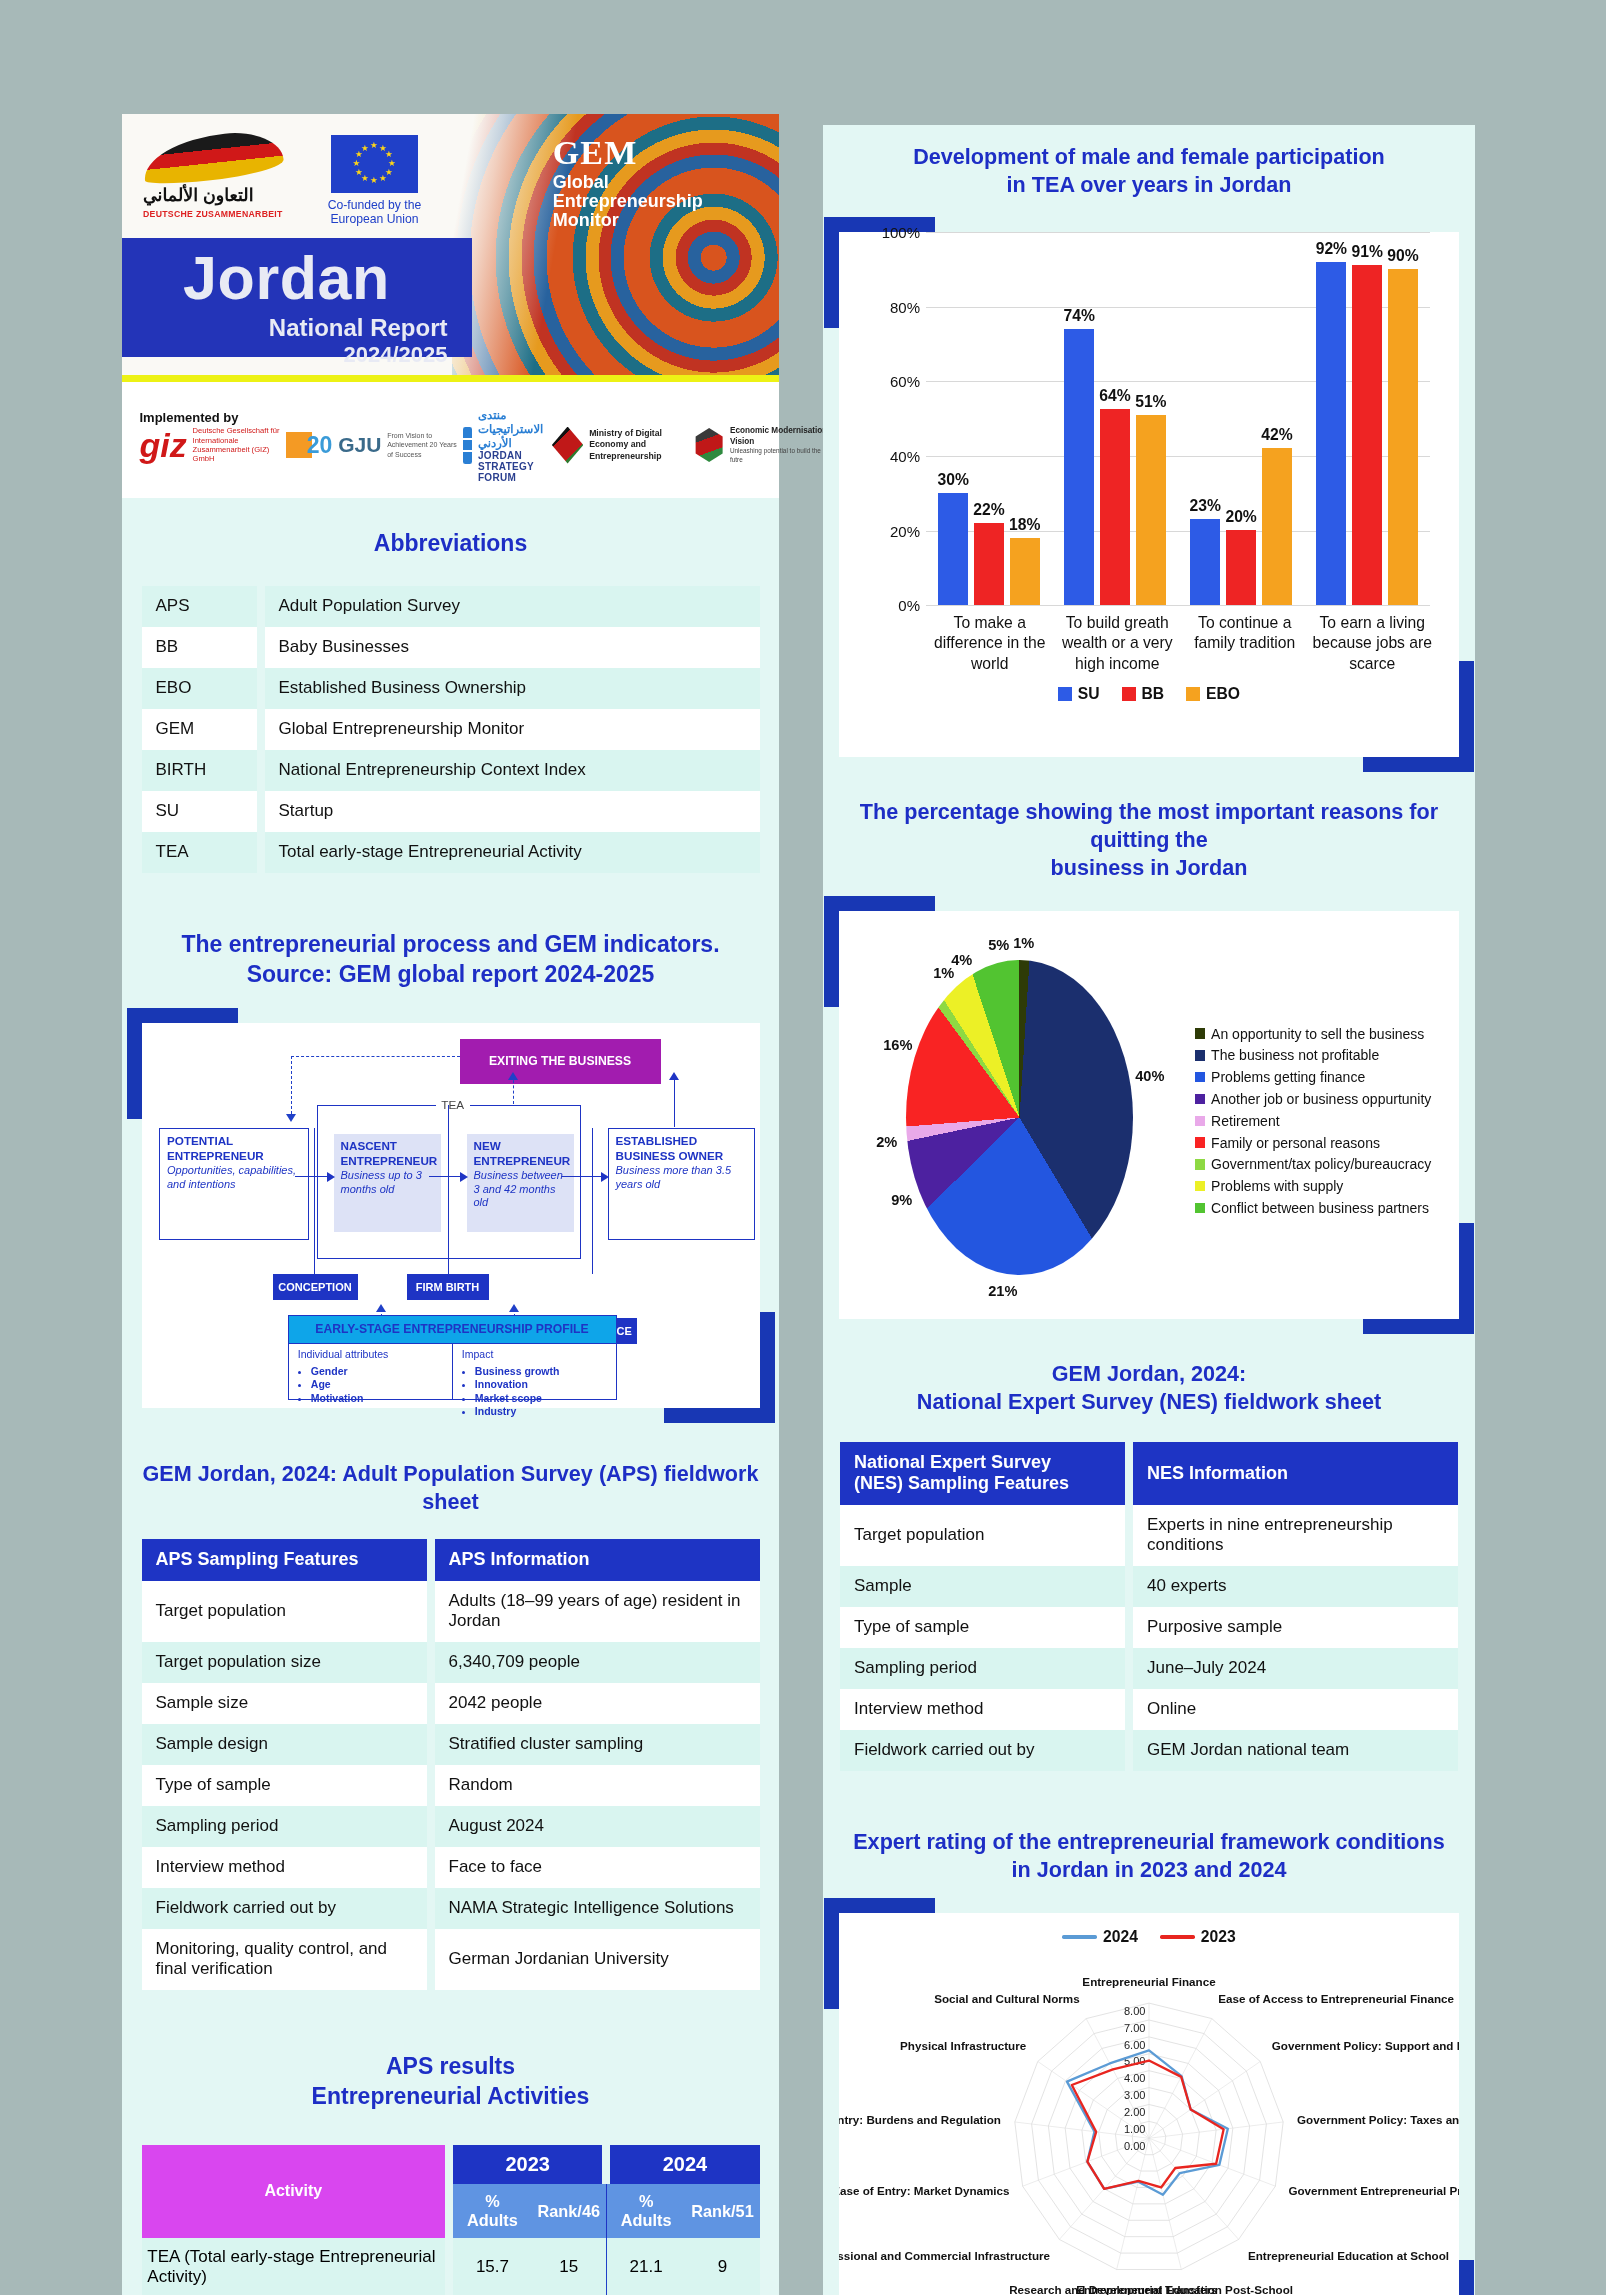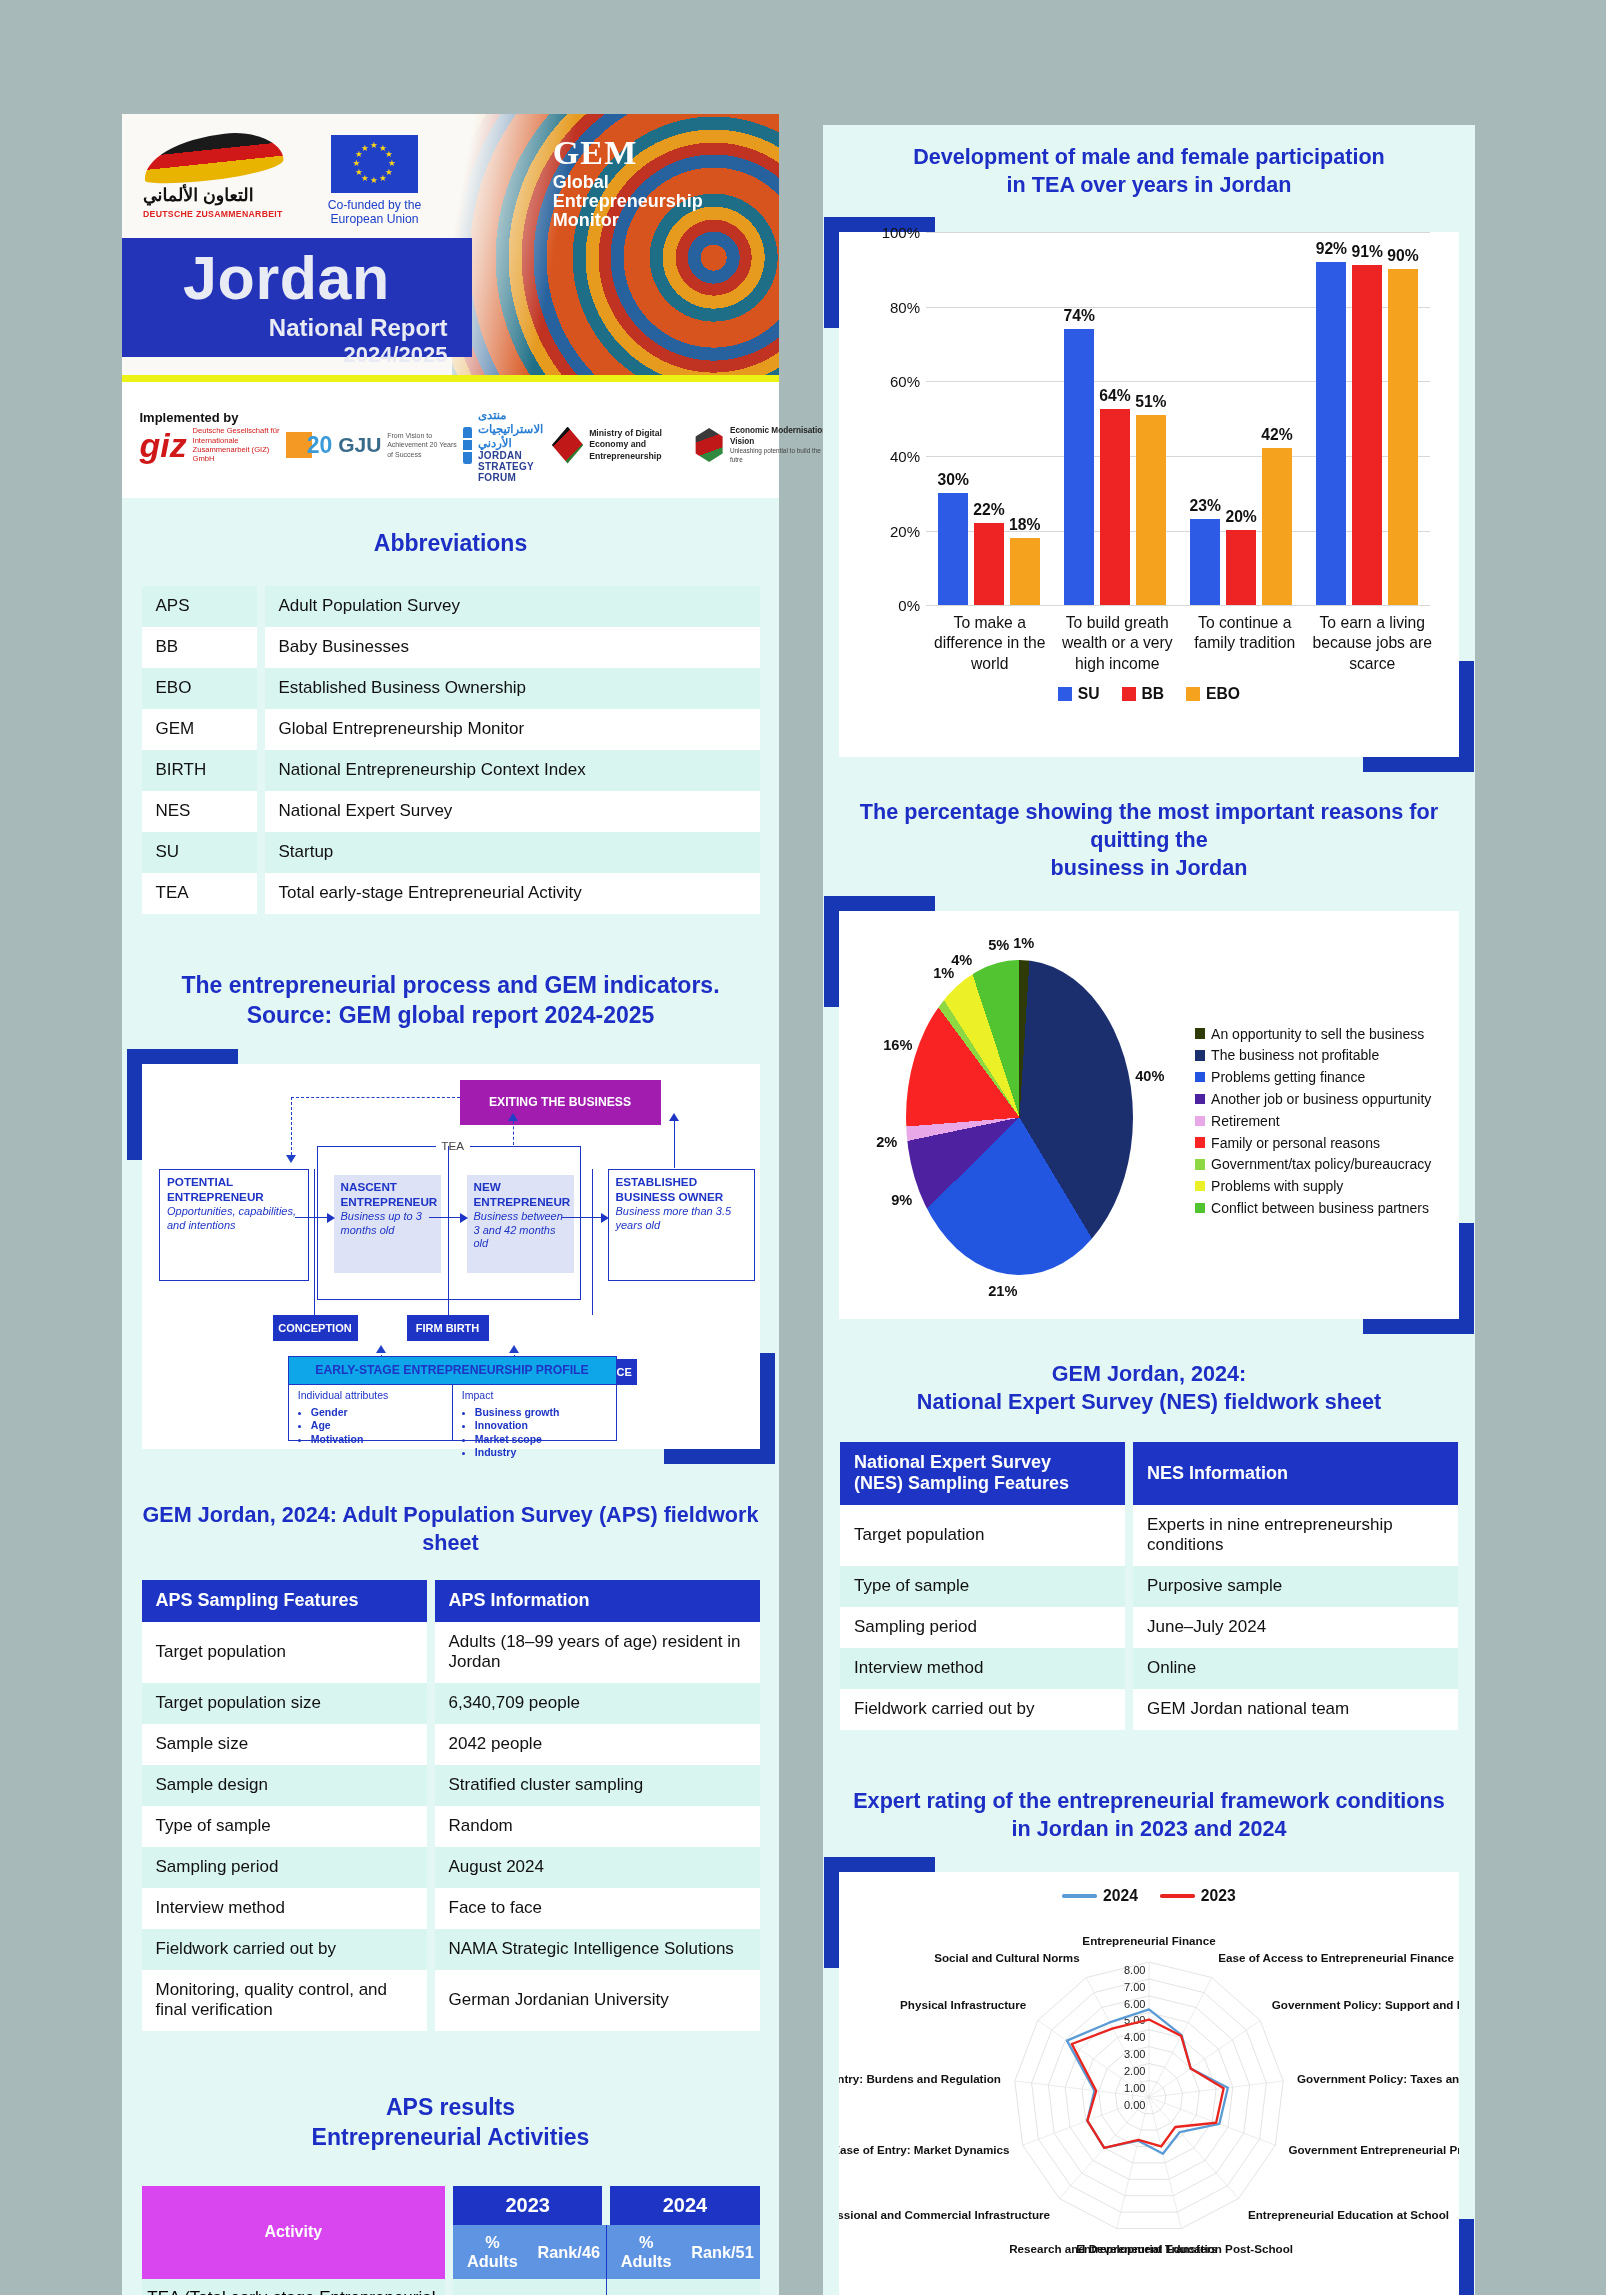--- a/index.html
+++ b/index.html
@@ -248,24 +248,20 @@
             </tr>
             <tr>
               <td>GEM</td>
               <td>Global Entrepreneurship Monitor</td>
             </tr>
             <tr>
               <td>BIRTH</td>
               <td>National Entrepreneurship Context Index</td>
             </tr>
             <tr>
-              <td>NES</td>
-              <td>National Expert Survey</td>
-            </tr>
-            <tr>
               <td>SU</td>
               <td>Startup</td>
             </tr>
             <tr>
               <td>TEA</td>
               <td>Total early-stage Entrepreneurial Activity</td>
             </tr>
           </tbody>
       </table>
     </div>
@@ -601,20 +597,24 @@
     </div>
     <table class="tbl sheet-tbl" style="margin-top:26px;">
       <tbody id="nes-body">
         <tr class="hdr-blue">
           <td><span>National Expert Survey</span><br><span>(NES) Sampling Features</span></td>
           <td>NES Information</td>
         </tr>
       <tr>
             <td>Target population</td>
             <td>Experts in nine entrepreneurship conditions</td>
+          </tr>
+          <tr>
+            <td>Sample</td>
+            <td>40 experts</td>
           </tr>
           <tr>
             <td>Type of sample</td>
             <td>Purposive sample</td>
           </tr>
           <tr>
             <td>Sampling period</td>
             <td>June–July 2024</td>
           </tr>
           <tr>

